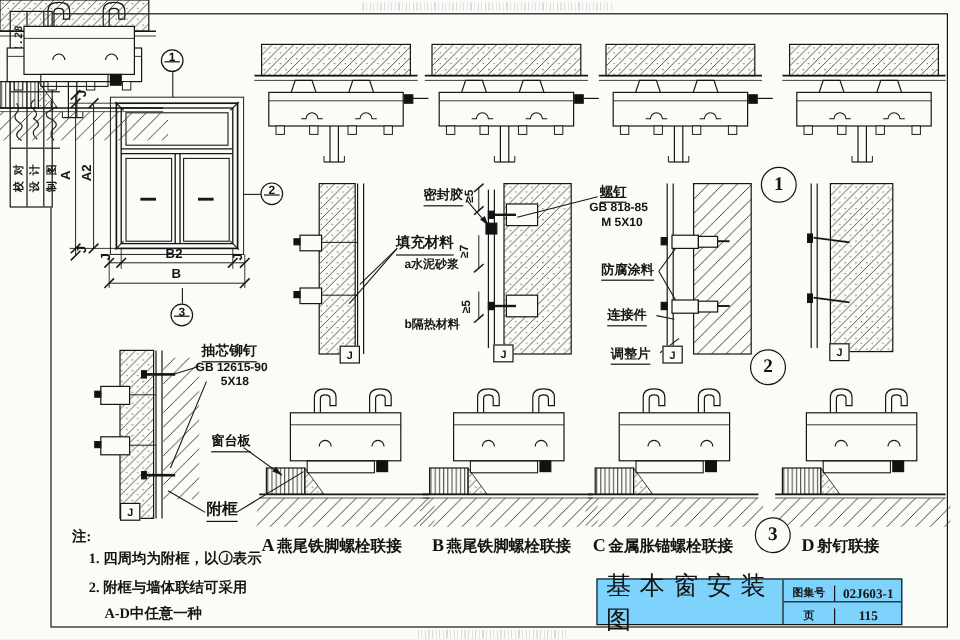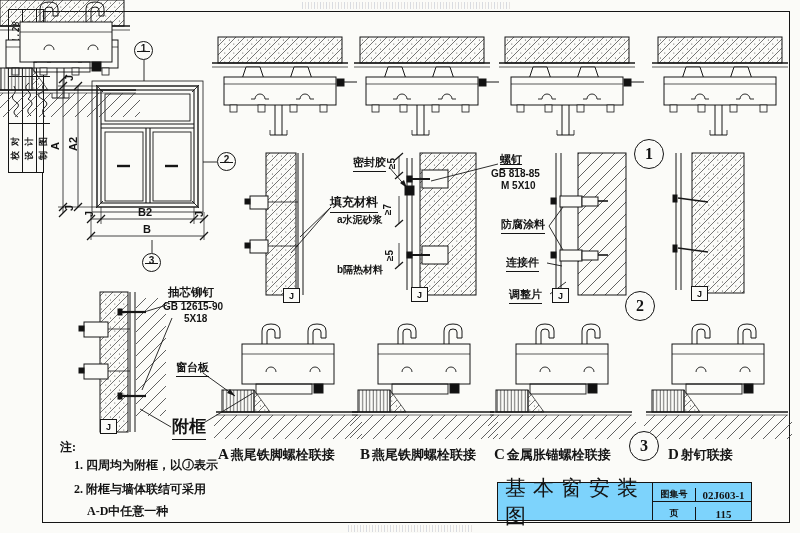--- a/index.html
+++ b/index.html
@@ -357,21 +357,21 @@
 
   <div class="lbl sm rotl" style="left:386px;top:158px;">≥5</div>
   <div class="lbl sm rotl" style="left:382px;top:204px;">≥7</div>
   <div class="lbl sm rotl" style="left:384px;top:250px;">≥5</div>
 
   <div class="lbl u" style="left:168px;top:285px;font-size:11.5px;">抽芯铆钉</div>
   <div class="lbl sm" style="left:163px;top:301px;">GB 12615-90</div>
   <div class="lbl sm" style="left:184px;top:313px;">5X18</div>
 
   <div class="lbl u" style="left:176px;top:360px;font-size:11px;">窗台板</div>
-  <div class="lbl u" style="left:172px;top:415px;font-size:17px;">附框</div>
+  <div class="lbl u" style="left:172px;top:415px;font-size:13px;">附框</div>
 
   <div class="jbox" style="left:100px;top:419px;">J</div>
   <div class="jbox" style="left:283px;top:288px;">J</div>
   <div class="jbox" style="left:411px;top:287px;">J</div>
   <div class="jbox" style="left:552px;top:288px;">J</div>
   <div class="jbox" style="left:691px;top:286px;">J</div>
 
   <div class="cap" style="left:218px;top:446px;"><b>A</b><span>燕尾铁脚螺栓联接</span></div>
   <div class="cap" style="left:360px;top:446px;"><b>B</b><span>燕尾铁脚螺栓联接</span></div>
   <div class="cap" style="left:494px;top:446px;"><b>C</b><span>金属胀锚螺栓联接</span></div>

